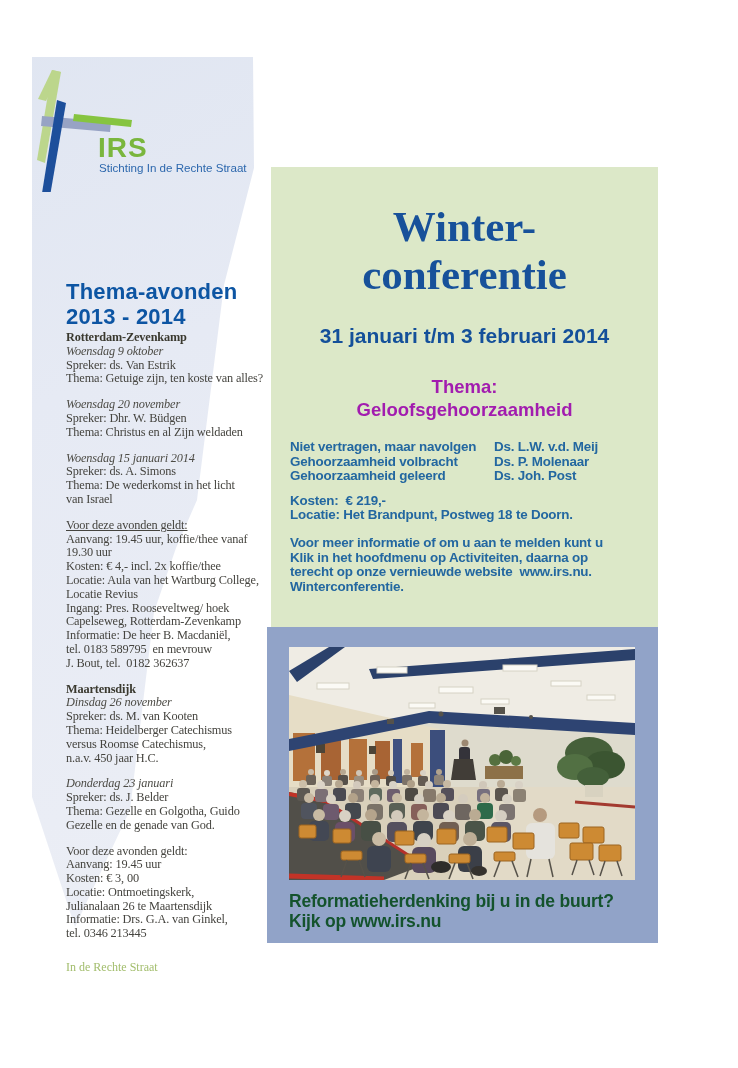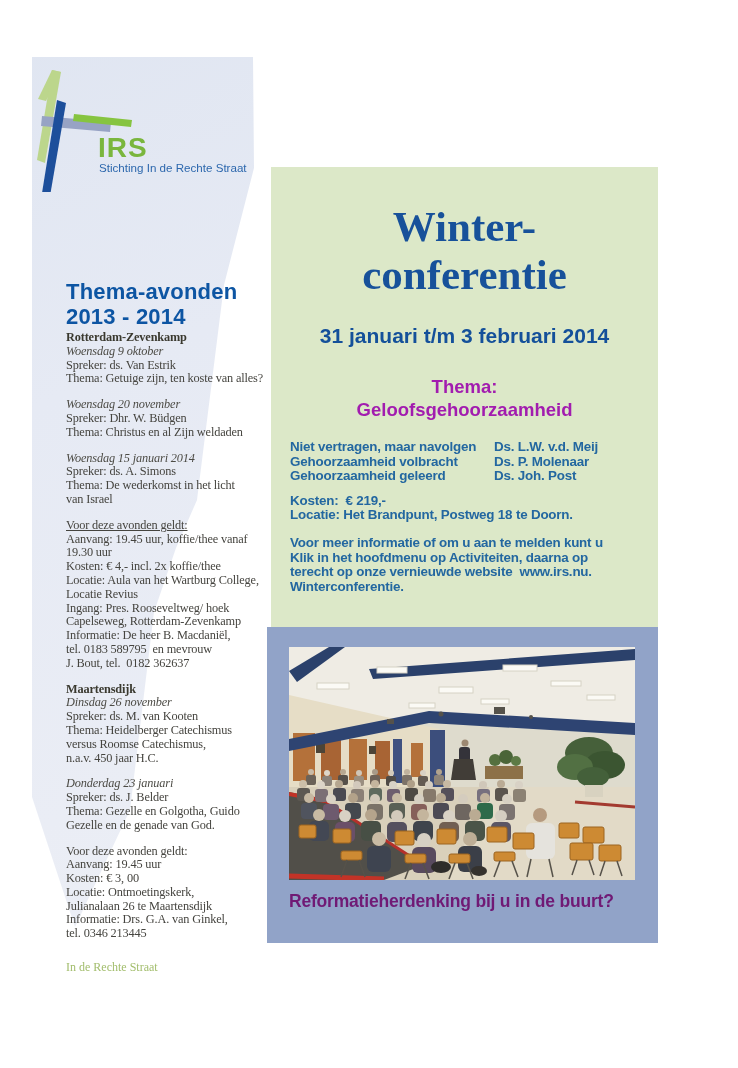--- a/index.html
+++ b/index.html
@@ -41,21 +41,21 @@
   .prow{display:flex;}
   .prow .topic{width:204px;}
   .costs{margin-top:10px;white-space:pre;}
   .loc{white-space:pre;}
   .info{margin-top:13px;}
   .info .line{white-space:pre;}
   
   .photo-card{position:absolute;left:267px;top:627px;width:391px;height:316px;background:#91a3c8;}
   .photo{position:absolute;left:22px;top:20px;width:346px;height:233px;display:block;}
   .caption{position:absolute;left:22px;top:264px;font-family:"Liberation Sans",sans-serif;
-         font-weight:bold;font-size:17.5px;line-height:20px;color:#701a75;letter-spacing:-0.2px;}
+         font-weight:bold;font-size:17.5px;line-height:20px;color:#14532d;letter-spacing:-0.2px;}
 </style>
 </head>
 <body>
 
 <div class="page">
 
   <div class="band"></div>
 
   <div class="logo">
     <svg width="210" height="130" viewBox="36 62 210 130">
@@ -365,16 +365,17 @@
         <line x1="316" y1="214" x2="311" y2="229"></line>
           <line x1="328" y1="214" x2="333" y2="229"></line>
         <line x1="242" y1="212" x2="238" y2="230"></line>
           <line x1="260" y1="212" x2="264" y2="230"></line>
       </g>
       <ellipse cx="152" cy="220" rx="10" ry="6" fill="#2e2c2a"></ellipse>
       <ellipse cx="190" cy="224" rx="8" ry="5" fill="#35322e"></ellipse>
     </svg>
     <div class="caption">
       <div>Reformatieherdenking bij u in de buurt?</div>
+      <div>Kijk op www.irs.nu</div>
     </div>
   </div>
 
 </div>
 
 </body></html>

